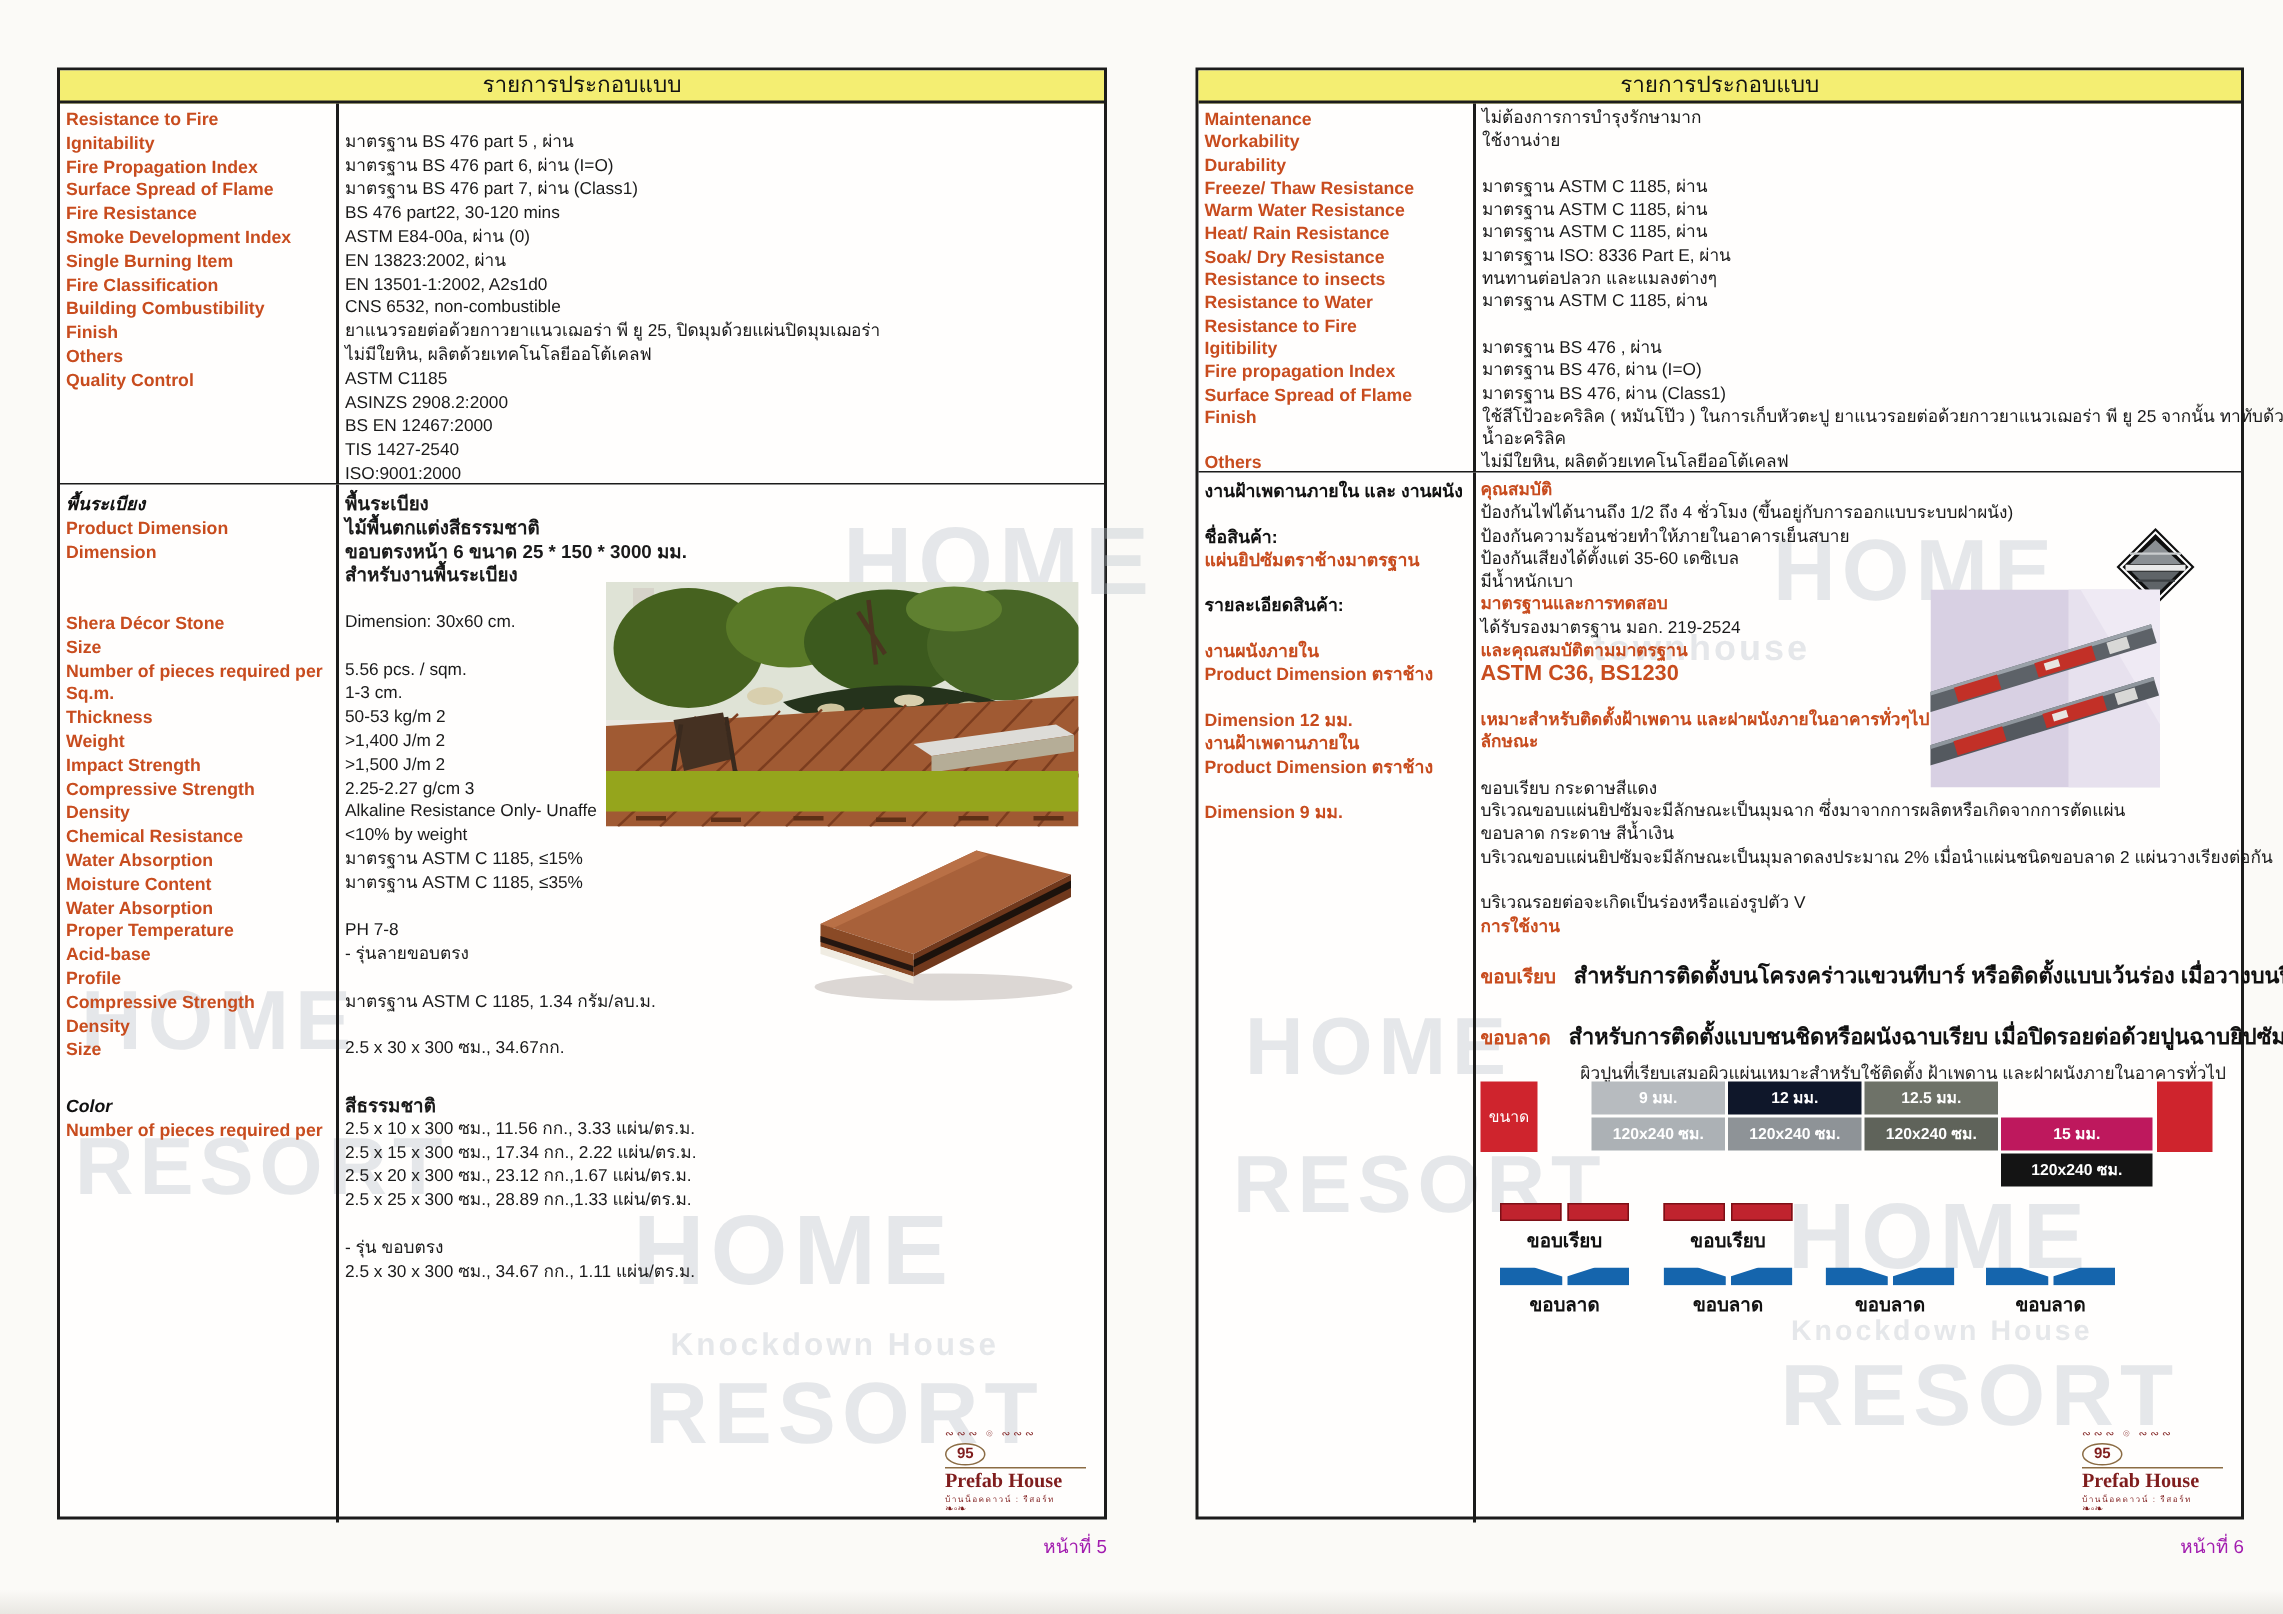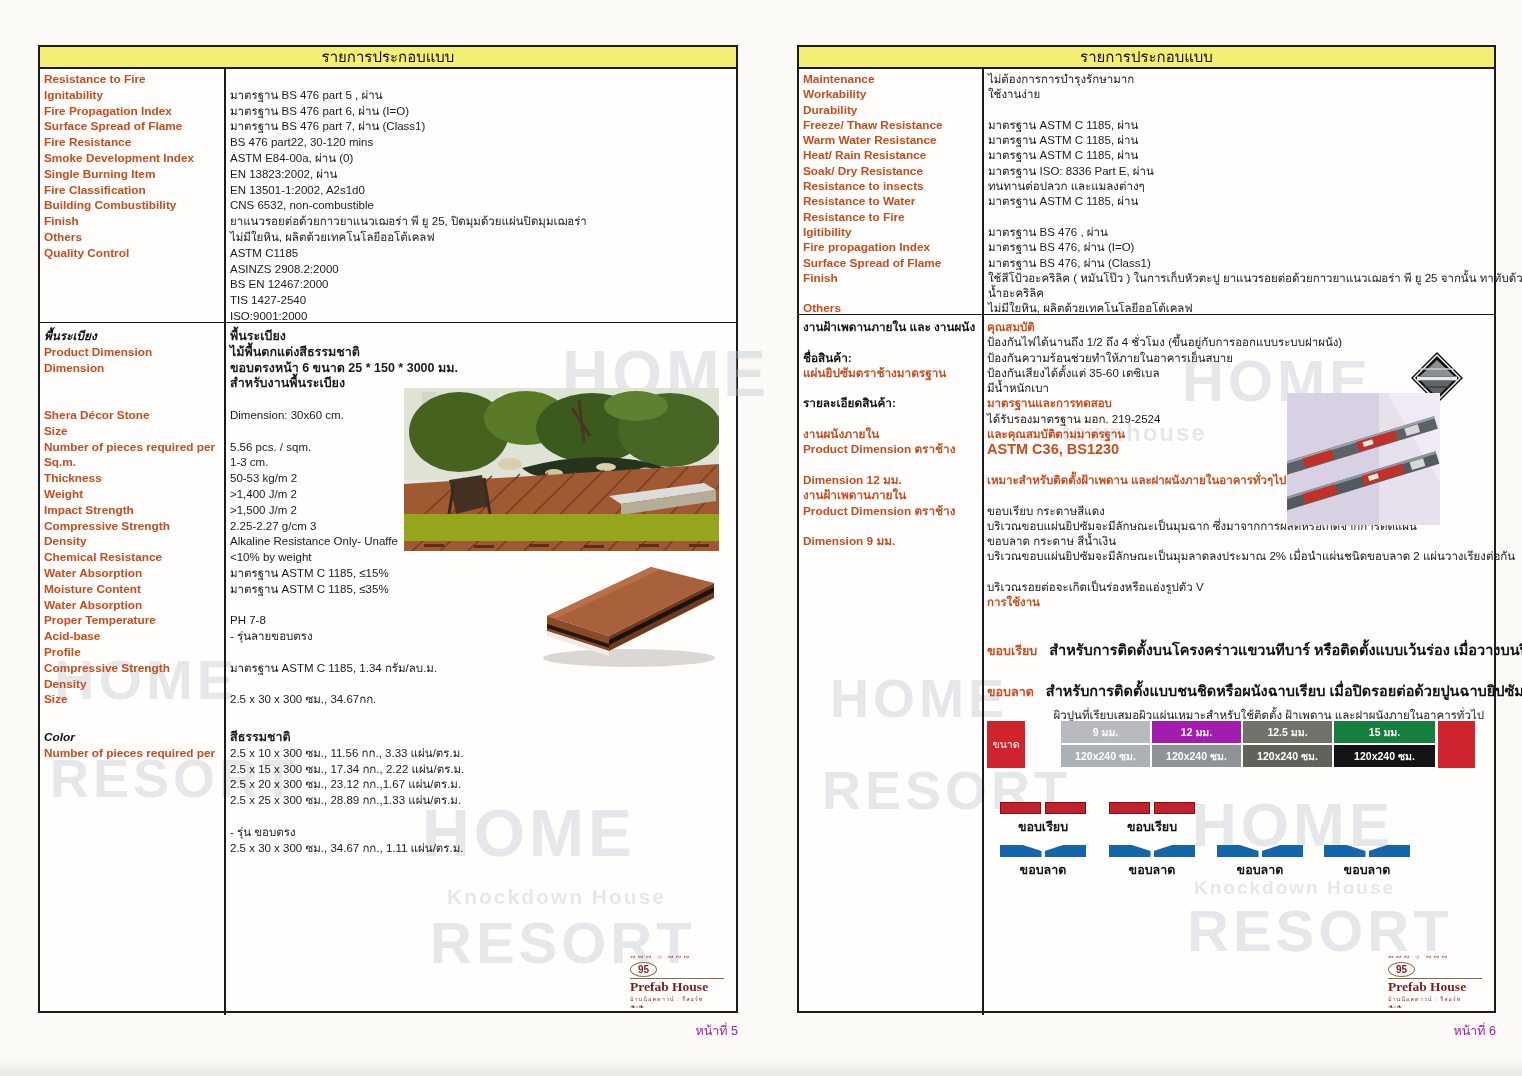--- a/index.html
+++ b/index.html
@@ -35,23 +35,23 @@
   .unote { position:absolute; left:188px; right:10px; text-align:right; font-size:11.5px; color:#222; }
 
   
   .stable { position:absolute; left:188px; top:406px; width:488px; height:47px; display:flex; }
   .scell-hdr { width:38px; background:#cf242d; color:#fff; font-size:10.5px; display:flex; align-items:center; justify-content:center; margin-right:4px; }
   .scol { display:flex; flex-direction:column; margin-right:2px; }
   .scol .t, .scol .s { height:22px; line-height:22px; color:#fff; font-size:10.5px; font-weight:bold; text-align:center; }
   .scol .t { margin-bottom:1.5px; }
   .scol { width:89px; } .scol.c4 { width:101px; }
   .c1 .t{background:#b7bbbf;} .c1 .s{background:#acb1b5;}
-  .c2 .t{background:#a21caf;} .c2 .s{background:#8e9397;}
+  .c2 .t{background:#0f172a;} .c2 .s{background:#8e9397;}
   .c3 .t{background:#6e7268;} .c3 .s{background:#5f635a;}
-  .c4 .t{background:#15803d;} .c4 .s{background:#141414;}
+  .c4 .t{background:#be185d;margin-top:24px;} .c4 .s{background:#141414;}
   .scell-end { flex:1; background:#cf242d; margin-left:1px; }
 
   
   .rim-group, .taper-group { position:absolute; width:86px; }
   .bars { display:flex; gap:4px; height:12px; }
   .bar { flex:1; background:#c0232e; border:1px solid #7c1016; }
   .tprs { display:flex; gap:3px; height:15px; }
   .tl { flex:1; background:#1565ad; clip-path:polygon(0 20%,55% 20%,100% 60%,100% 100%,0 100%); }
   .tr { flex:1; background:#1565ad; clip-path:polygon(0 60%,45% 20%,100% 20%,100% 100%,0 100%); }
   .edge-lbl { font-size:12.5px; font-weight:bold; color:#111; text-align:center; margin-top:3px; }
@@ -334,20 +334,21 @@
         <div class="ln">ป้องกันไฟได้นานถึง   1/2 ถึง   4 ชั่วโมง   (ขึ้นอยู่กับการออกแบบระบบฝาผนัง)</div>
         <div class="ln">ป้องกันความร้อนช่วยทำให้ภายในอาคารเย็นสบาย</div>
         <div class="ln">ป้องกันเสียงได้ตั้งแต่   35-60 เดซิเบล</div>
         <div class="ln">มีน้ำหนักเบา</div>
         <div class="ln oh">มาตรฐานและการทดสอบ</div>
         <div class="ln">ได้รับรองมาตรฐาน   มอก. 219-2524</div>
         <div class="ln oh">และคุณสมบัติตามมาตรฐาน</div>
         <div class="ln oh lg">ASTM C36, BS1230</div>
         <div class="ln"></div>
         <div class="ln oh">เหมาะสำหรับติดตั้งฝ้าเพดาน และฝาผนังภายในอาคารทั่วๆไป</div>
+        <div class="ln oh">ลักษณะ</div>
         <div class="ln"></div>
         <div class="ln">ขอบเรียบ   กระดาษสีแดง</div>
         <div class="ln">บริเวณขอบแผ่นยิปซัมจะมีลักษณะเป็นมุมฉาก   ซึ่งมาจากการผลิตหรือเกิดจากการตัดแผ่น</div>
         <div class="ln">ขอบลาด   กระดาษ สีน้ำเงิน</div>
         <div class="ln">บริเวณขอบแผ่นยิปซัมจะมีลักษณะเป็นมุมลาดลงประมาณ   2%  เมื่อนำแผ่นชนิดขอบลาด   2  แผ่นวางเรียงต่อกัน</div>
         <div class="ln"></div>
         <div class="ln">บริเวณรอยต่อจะเกิดเป็นร่องหรือแอ่งรูปตัว   V</div>
         <div class="ln oh">การใช้งาน</div>
       </div>
 

